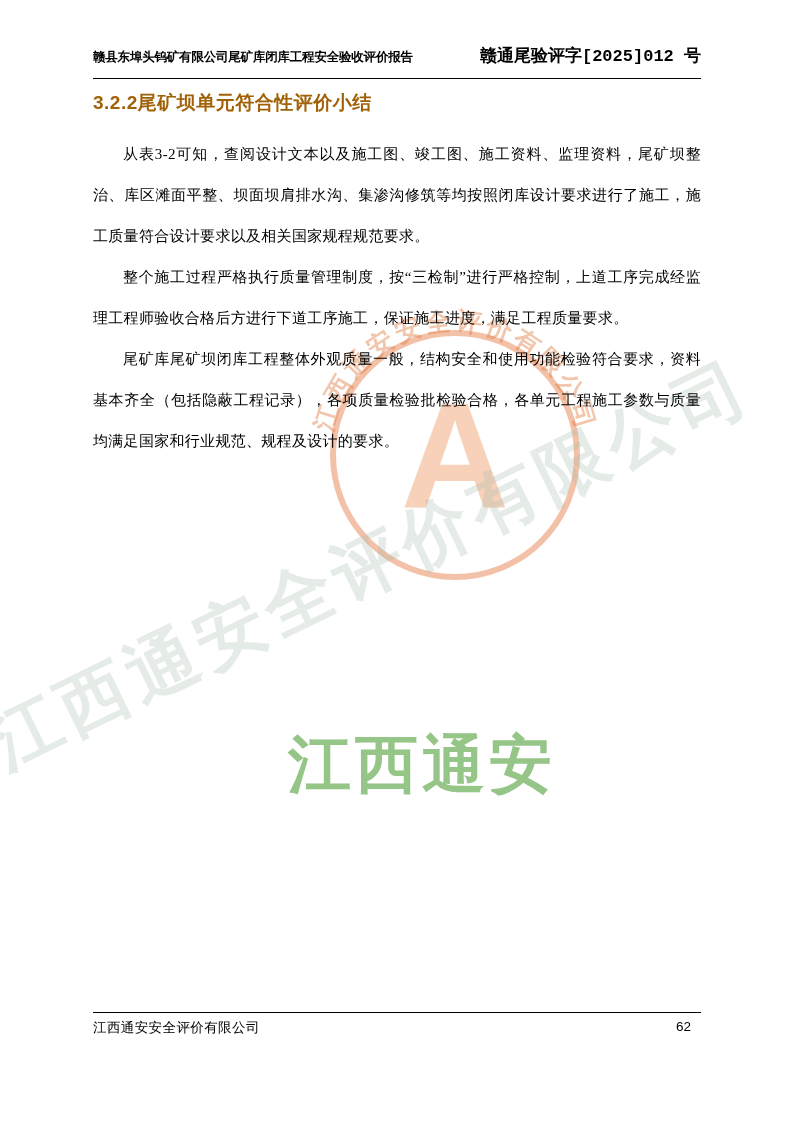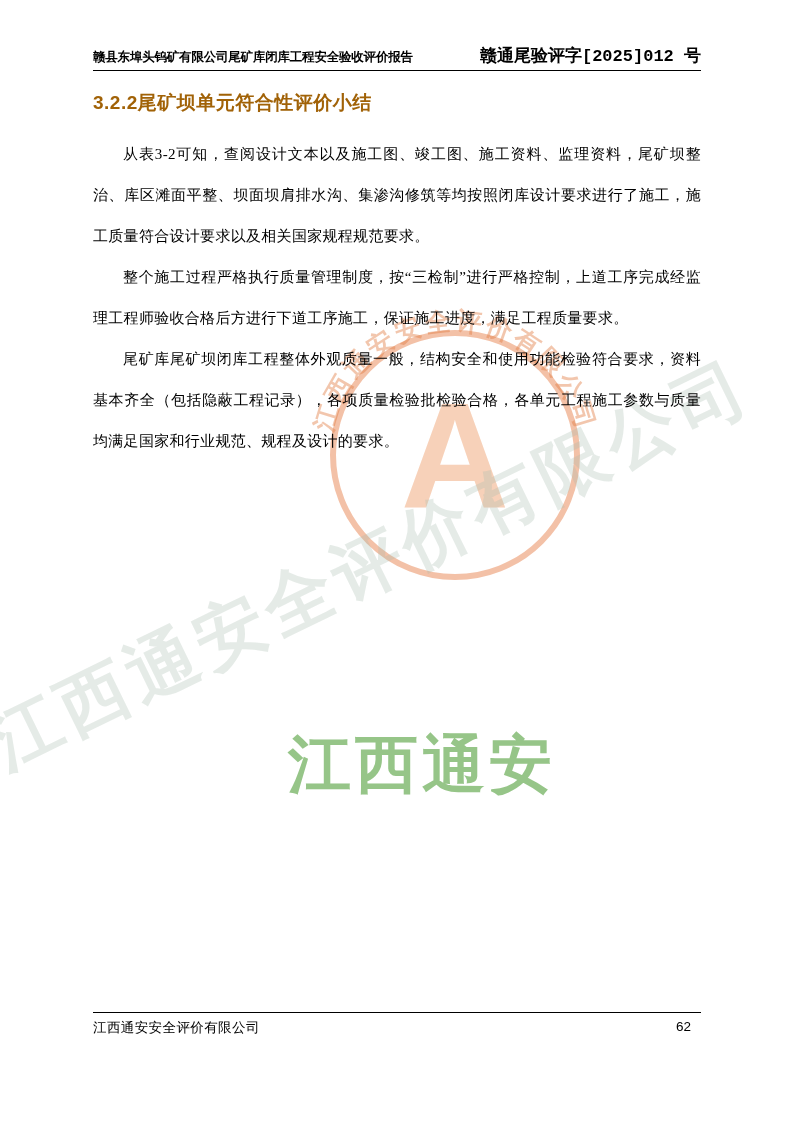--- a/index.html
+++ b/index.html
@@ -32,21 +32,21 @@
     width: 608px;
     height: 26px;
     font-size: 12.5px;
     line-height: 18px;
     color: #000;
   }
   .header-inner {
     display: flex;
     justify-content: space-between;
     align-items: flex-end;
-    padding-bottom: 4px;
+    padding-bottom: 12px;
     border-bottom: 1px solid #000;
   }
   .header-left {
     font-family: "Liberation Sans", sans-serif;
     font-weight: bold;
     letter-spacing: -0.2px;
     font-size: 12.5px;
   }
   .header-right {
     font-family: Liberation Mono, monospace;

